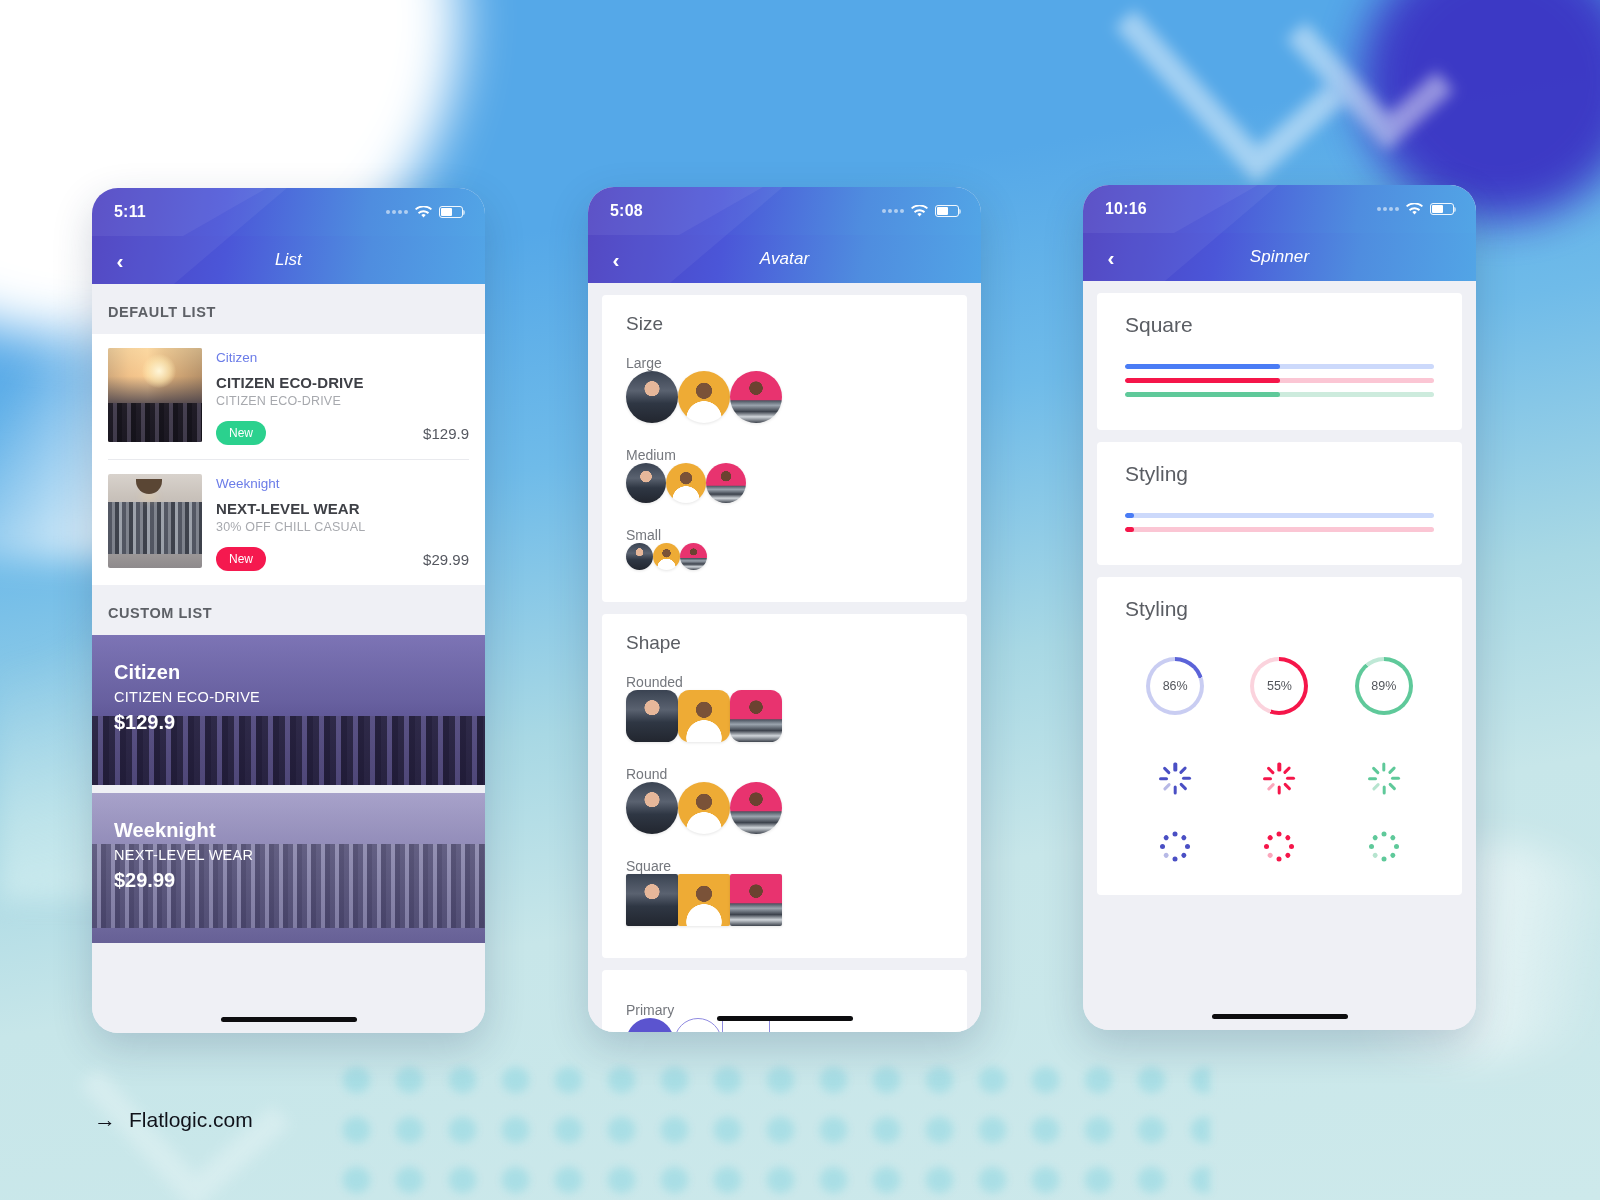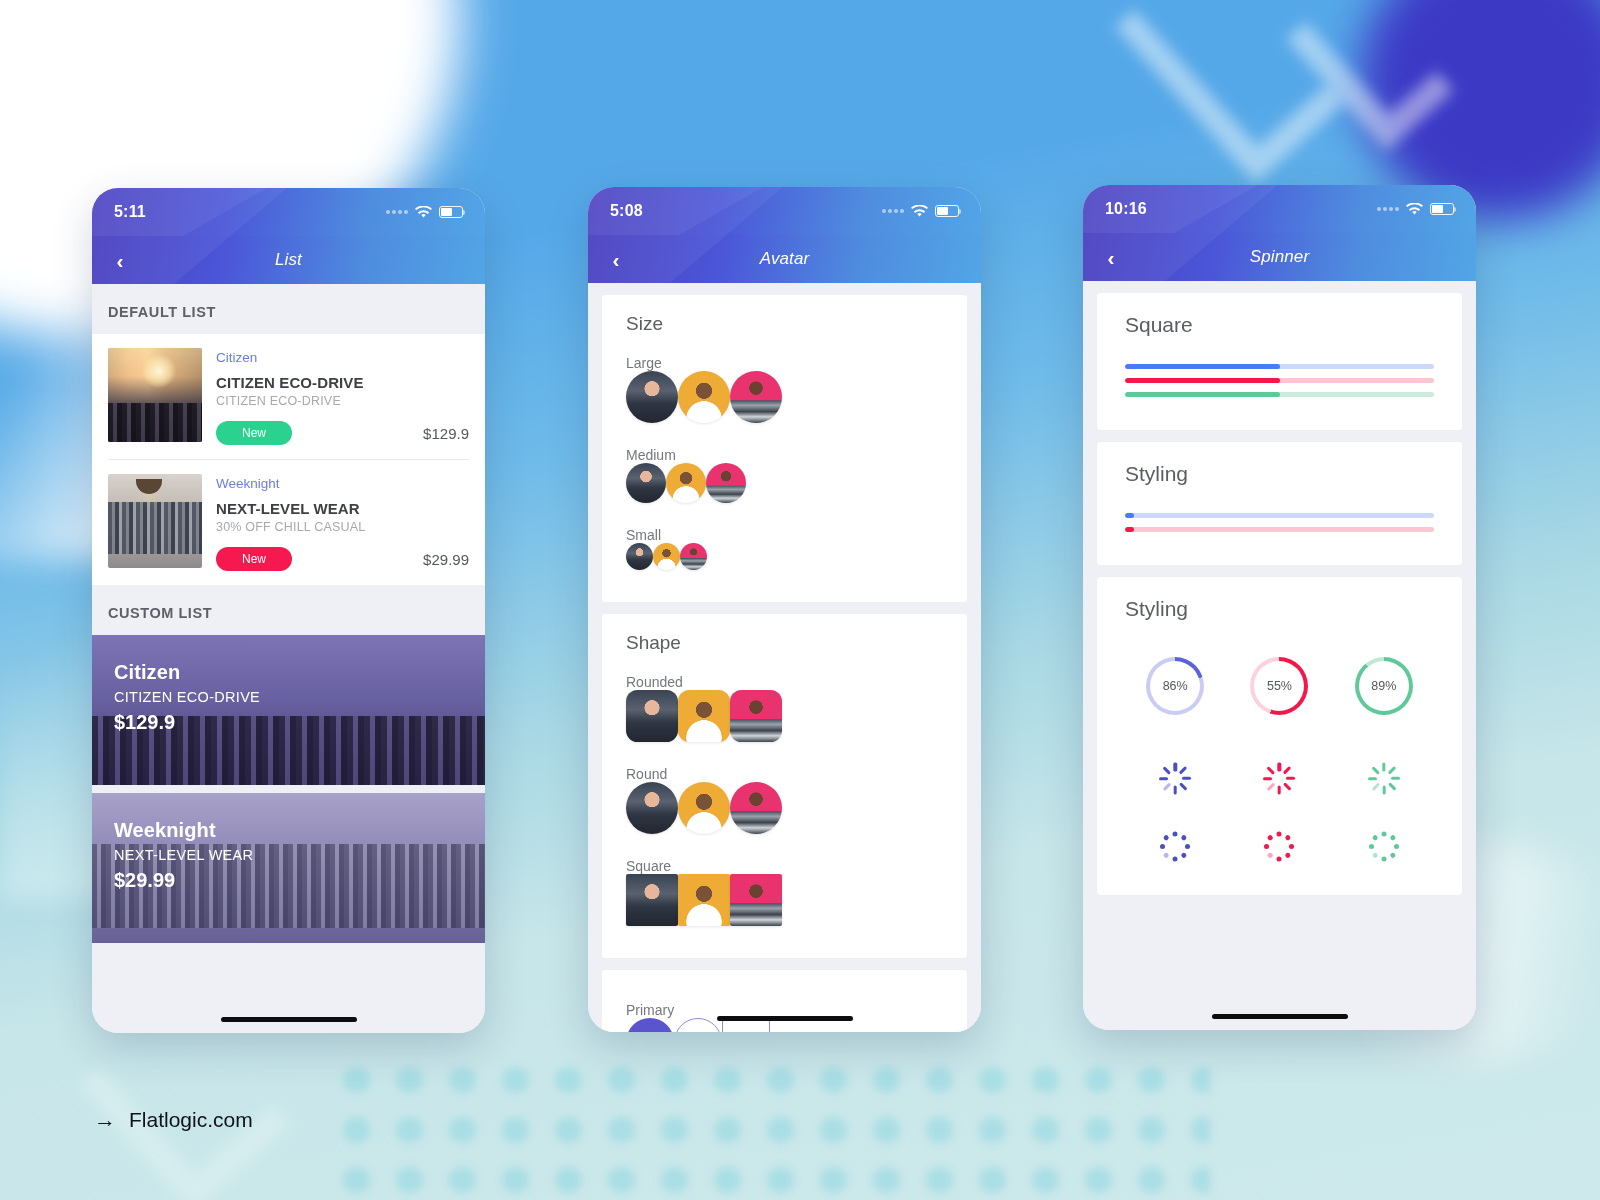--- a/index.html
+++ b/index.html
@@ -177,21 +177,21 @@
     width:26px; height:15px; border-radius:0 0 14px 14px;
     background:#5a4634;
     box-shadow: 0 10px 8px -6px rgba(255,220,150,.85);
   }
   .row-body { flex:1; min-width:0; padding-top:2px;}
   .row-brand { font-size:13.5px; color:#6b7ce8; margin-bottom:9px; }
   .row-title { font-size:15px; font-weight:bold; color:#3e4046; letter-spacing:.1px;}
   .row-sub { font-size:12.5px; color:#a7a9ae; margin-top:3px; letter-spacing:.2px;}
   .row-foot { display:flex; align-items:center; margin-top:13px; }
   .badge {
-    color:#fff; font-size:12px; border-radius:12px; padding:5px 26px; font-weight:normal;text-align:center;
+    color:#fff; font-size:12px; border-radius:12px; padding:5px 13px; font-weight:normal;text-align:center;
   }
   .badge-green { background:#2bd18e; }
   .badge-pink  { background:#f5194f; }
   .row-price { margin-left:auto; font-size:15px; color:#555860; }
   .divider { height:1px; background:#e9eaee; margin:0 16px; }
 
   .banner { position:relative; height:150px; overflow:hidden; }
   .banner + .banner { margin-top:8px; }
   .ban-bg1{
     position:absolute; inset:0;

